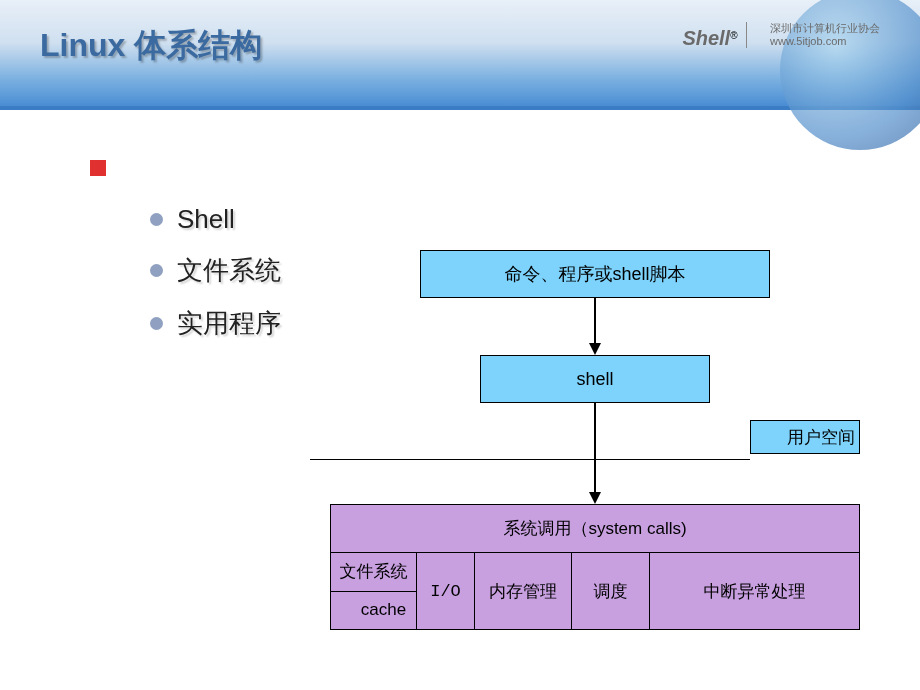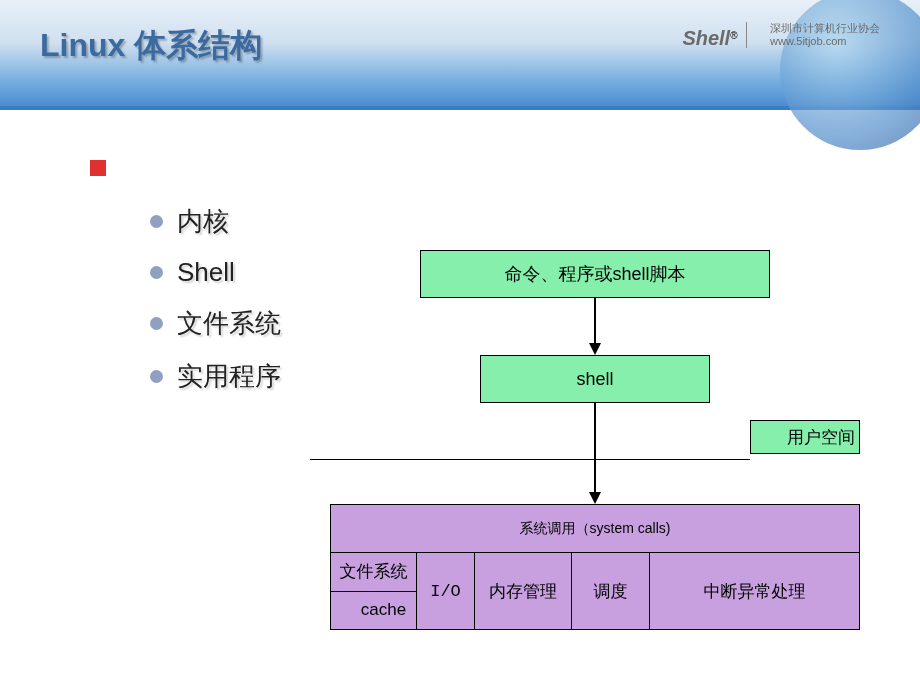--- a/index.html
+++ b/index.html
@@ -108,21 +108,21 @@
     }
     .diagram {
       position: absolute;
       left: 330px;
       top: 250px;
       width: 560px;
       height: 420px;
     }
     .box {
       position: absolute;
-      background: #86efac;
+      background: #7dd3fc;
       border: 1.5px solid #000;
       display: flex;
       align-items: center;
       justify-content: center;
       font-size: 18px;
       text-align: center;
     }
     .box-top { left: 90px; top: 0; width: 350px; height: 48px; }
     .box-shell { left: 150px; top: 105px; width: 230px; height: 48px; }
     .label-user { left: 420px; top: 170px; width: 110px; height: 34px; font-size: 17px; padding-left: 32px; }
@@ -142,21 +142,21 @@
       width: 530px;
       border: 1.5px solid #000;
       background: #c8a0e0;
     }
     .sys-row {
       height: 48px;
       border-bottom: 1.5px solid #000;
       display: flex;
       align-items: center;
       justify-content: center;
-      font-size: 14px;
+      font-size: 17px;
     }
     .mod-row {
       display: flex;
       height: 76px;
     }
     .mod-col {
       border-right: 1.5px solid #000;
       display: flex;
       align-items: center;
       justify-content: center;
@@ -201,24 +201,20 @@
       <span>www.5itjob.com</span>
     </span>
   </div>
 </div>
 
 <div class="content">
   <div class="heading-row">
     <div class="red-bullet"></div>
   </div>
   <div class="list">
-    <div class="list-item">
-      <div class="circle-bullet"></div>
-      <div class="list-text">内核</div>
-    </div>
     <div class="list-item">
       <div class="circle-bullet"></div>
       <div class="list-text">Shell</div>
     </div>
     <div class="list-item">
       <div class="circle-bullet"></div>
       <div class="list-text">文件系统</div>
     </div>
     <div class="list-item">
       <div class="circle-bullet"></div>

